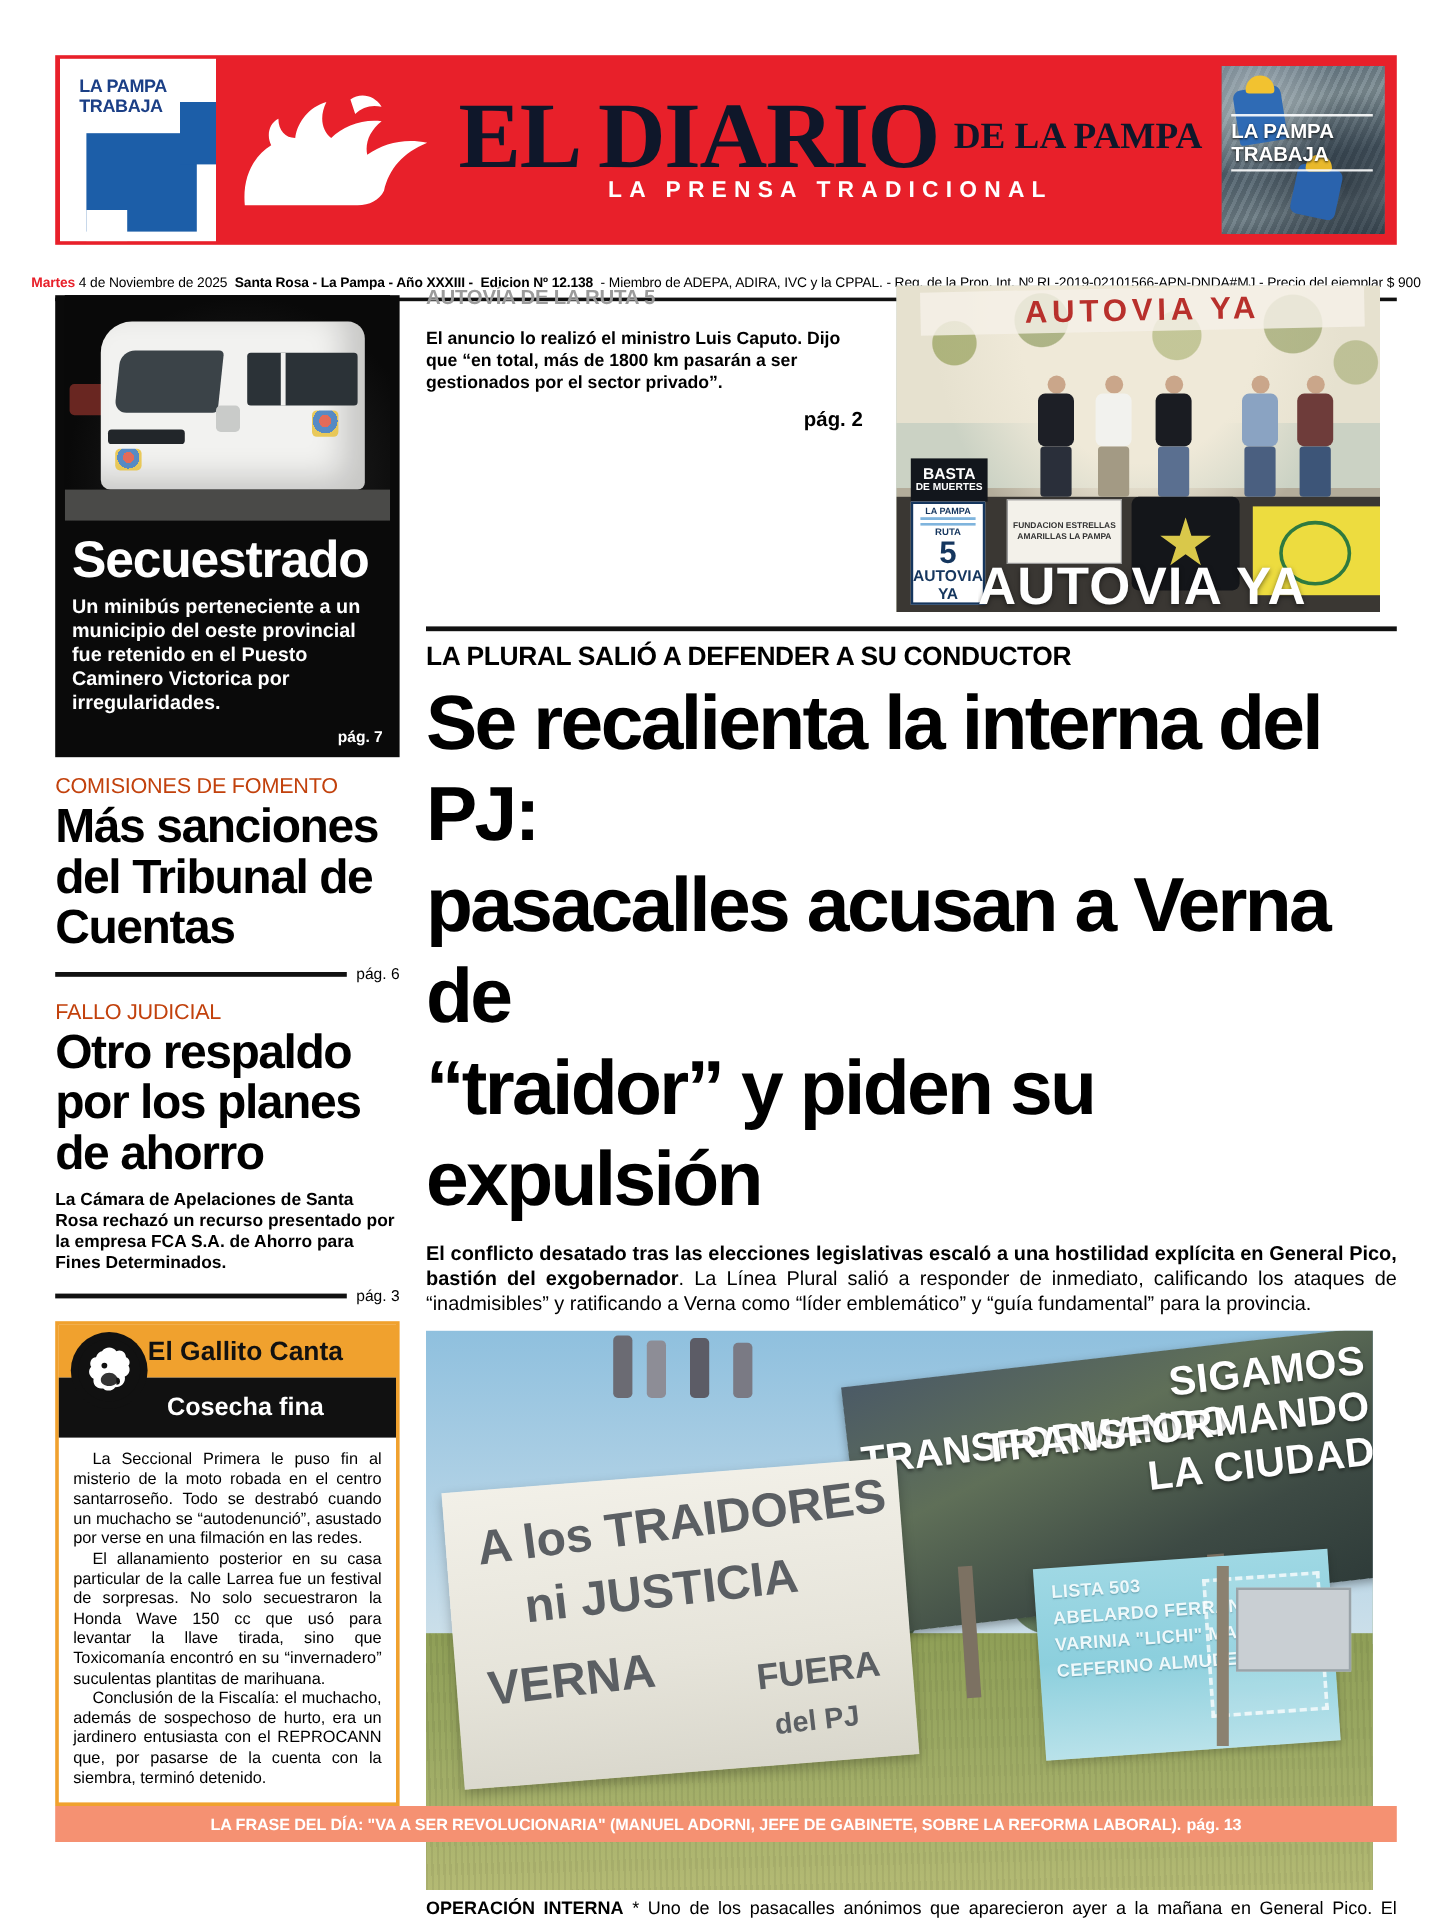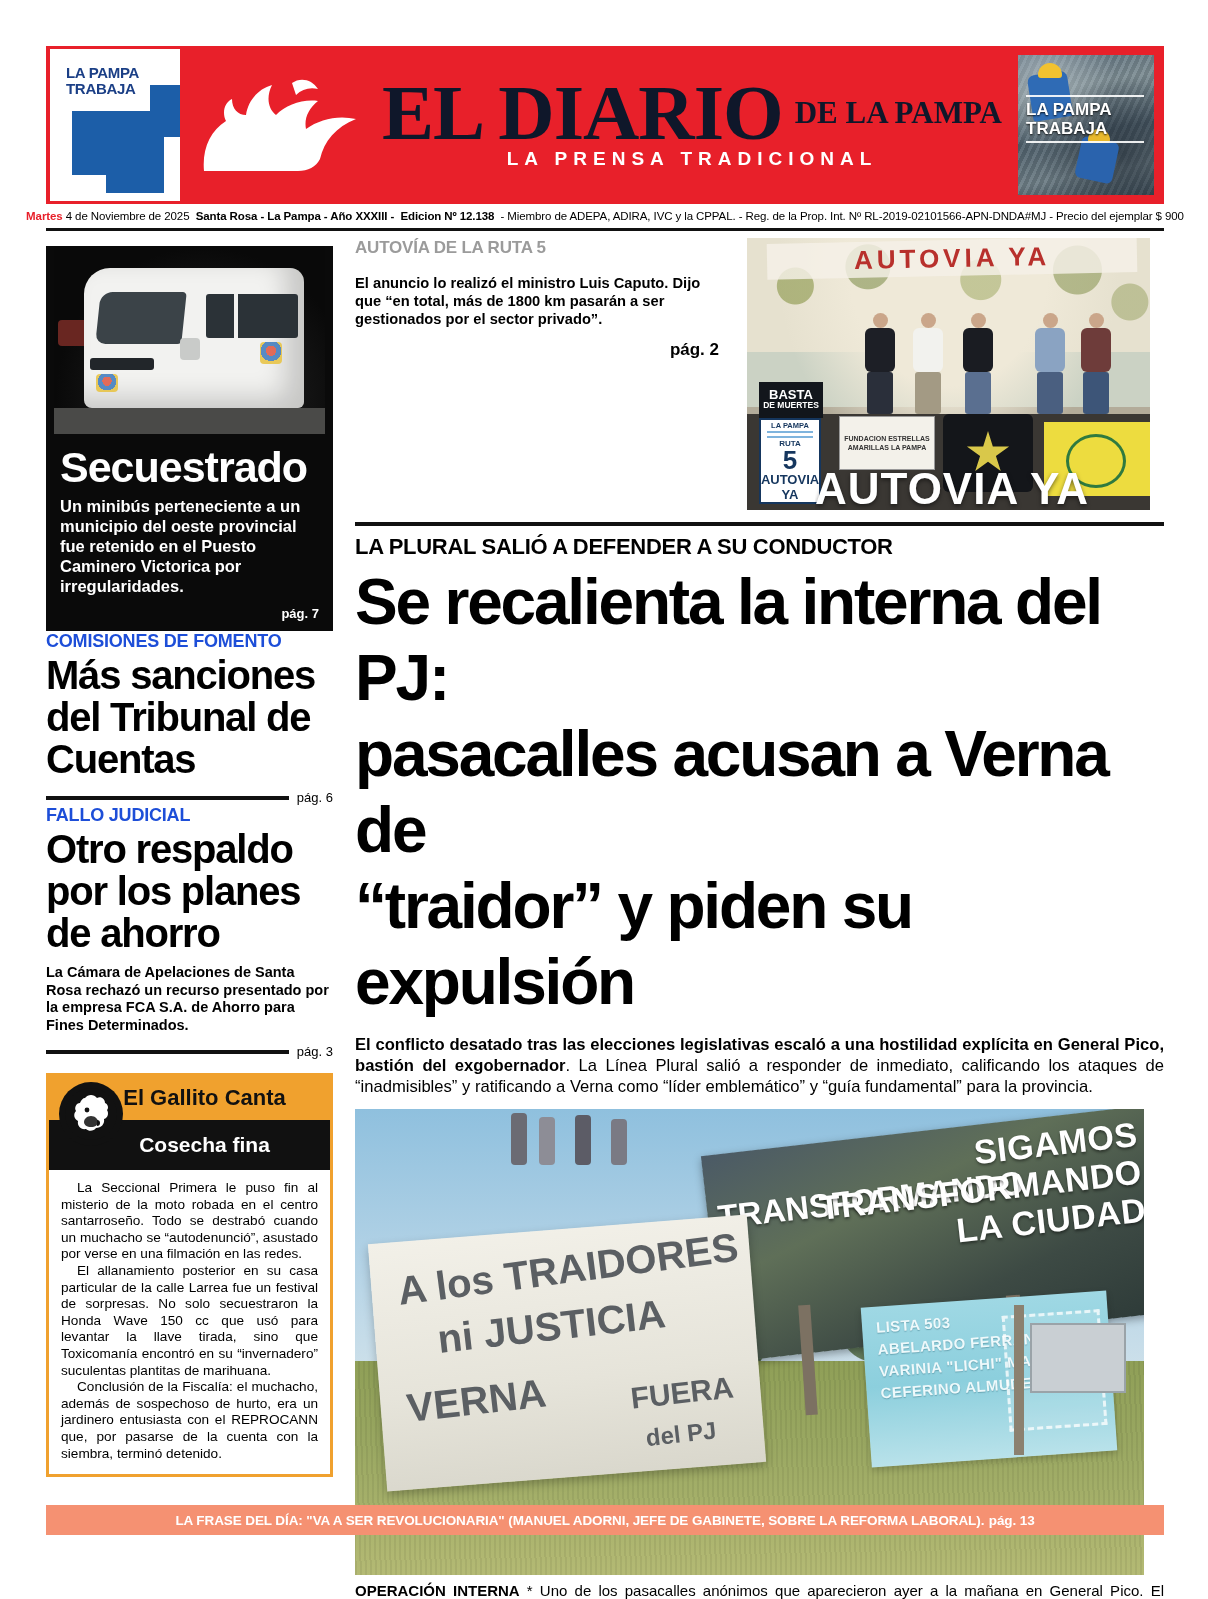--- a/index.html
+++ b/index.html
@@ -86,21 +86,21 @@
   .mast-photo .mp-label{
     position:absolute;left:8px;top:40px;width:118px;
     color:#fff;font-weight:bold;font-size:17px;line-height:19px;
     text-shadow:0 1px 2px rgba(0,0,0,.85);
     border:2px solid rgba(255,255,255,.9);border-right:none;border-left:none;
     padding:3px 0;text-align:left;
   }
 
   
   .dateline{
-    position:absolute;left:46px;top:204px;width:1118px;height:24px;
+    position:absolute;left:46px;top:224px;width:1118px;height:24px;
     border-bottom:3px solid #111;
     display:flex;align-items:center;justify-content:center;
     font-size:11.5px;font-weight:bold;white-space:nowrap;letter-spacing:-0.1px;
   }
   .dateline .red{color:#e8202a;}
   .dateline .lite{font-weight:normal;}
 
   
   .col-left{position:absolute;left:46px;top:238px;width:287px;}
 
@@ -156,22 +156,22 @@
     font-size:43px;font-weight:bold;line-height:46px;margin:10px 14px 6px 14px;letter-spacing:-1px;
   }
   .bc-body{
     font-size:16.5px;font-weight:bold;line-height:20px;margin:0 14px 6px 14px;
   }
   .bc-pag{
     font-size:13px;font-weight:bold;text-align:right;margin:10px 14px 2px 14px;
   }
 
   .kicker{
-    color:#1d4ed8;font-weight:bold;font-size:18px;letter-spacing:-0.2px;
-    margin-bottom:2px;text-transform:uppercase;
+    color:#c2410c;font-weight:normal;font-size:18px;letter-spacing:-0.2px;
+    margin-top:14px;margin-bottom:2px;text-transform:uppercase;
   }
   .lead-h{
     font-size:40px;font-weight:bold;line-height:42px;letter-spacing:-1.2px;margin:2px 0 0 0;
   }
   .rule-row{display:flex;align-items:flex-end;gap:8px;margin-top:10px;}
   .rule-row .rule{flex:1 1 auto;height:4px;background:#111;margin-bottom:5px;}
   .rule-row .pag{font-size:13px;font-weight:normal;white-space:nowrap;}
   .lead-body{
     font-size:14.5px;font-weight:bold;line-height:17.5px;margin-top:10px;
   }

